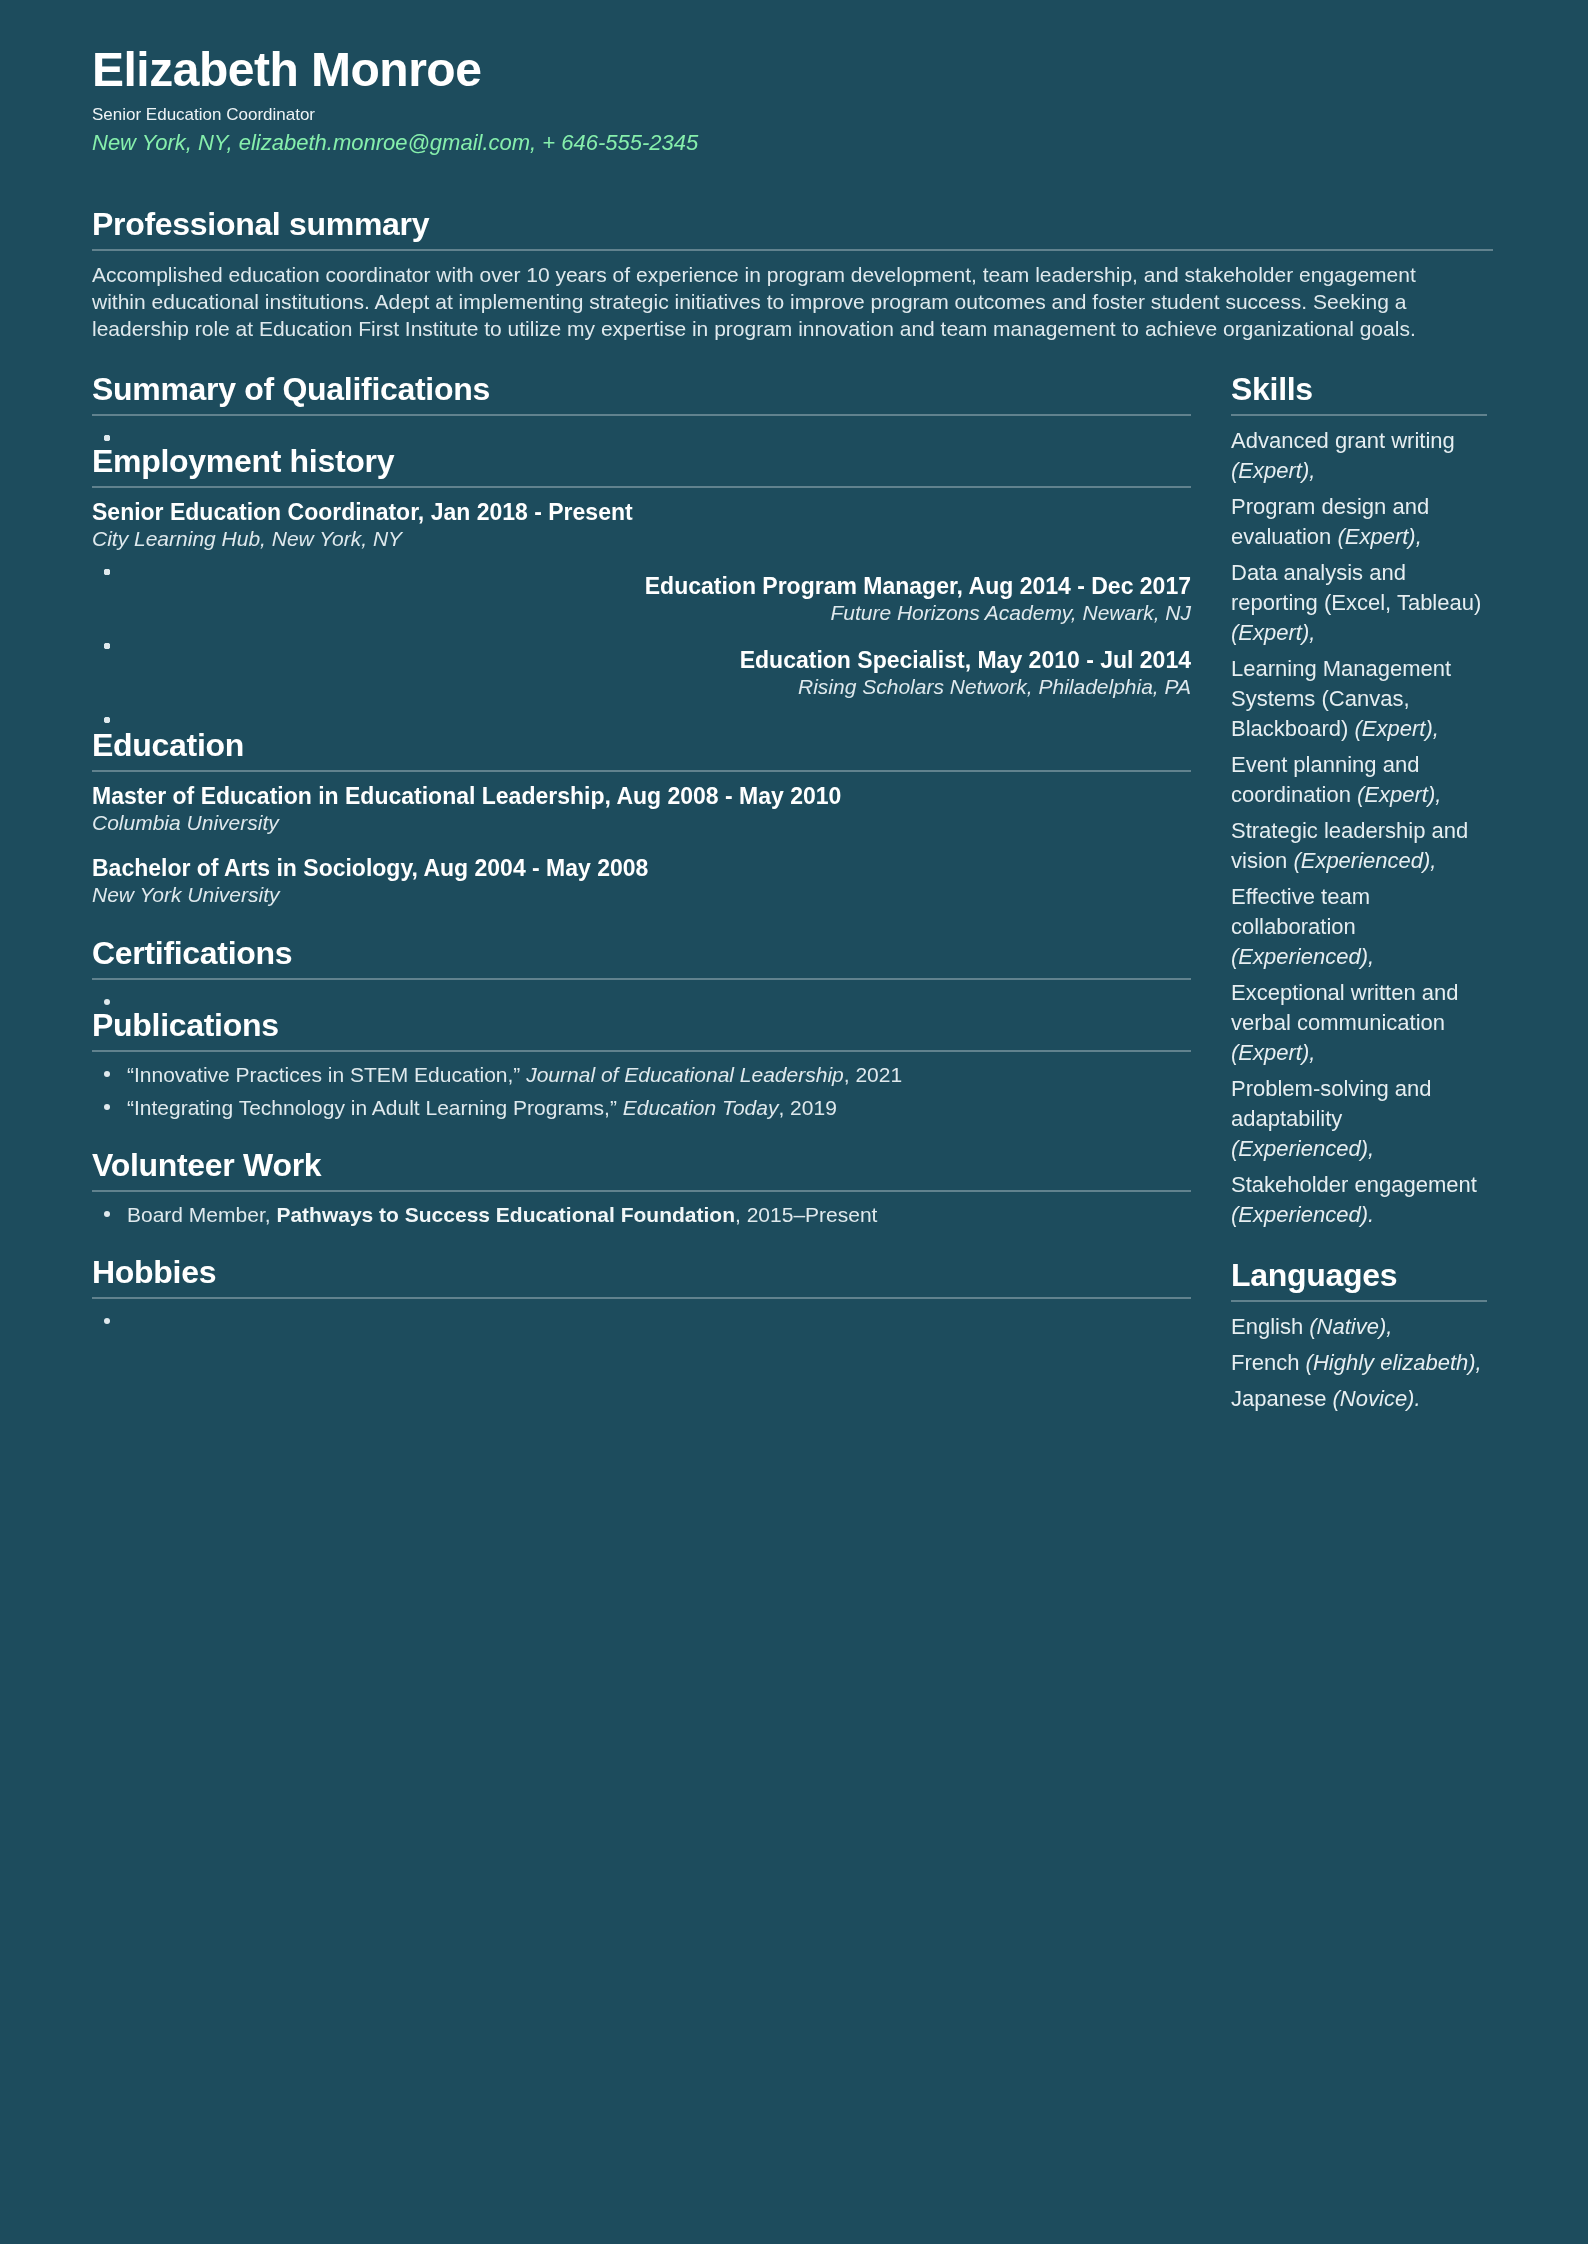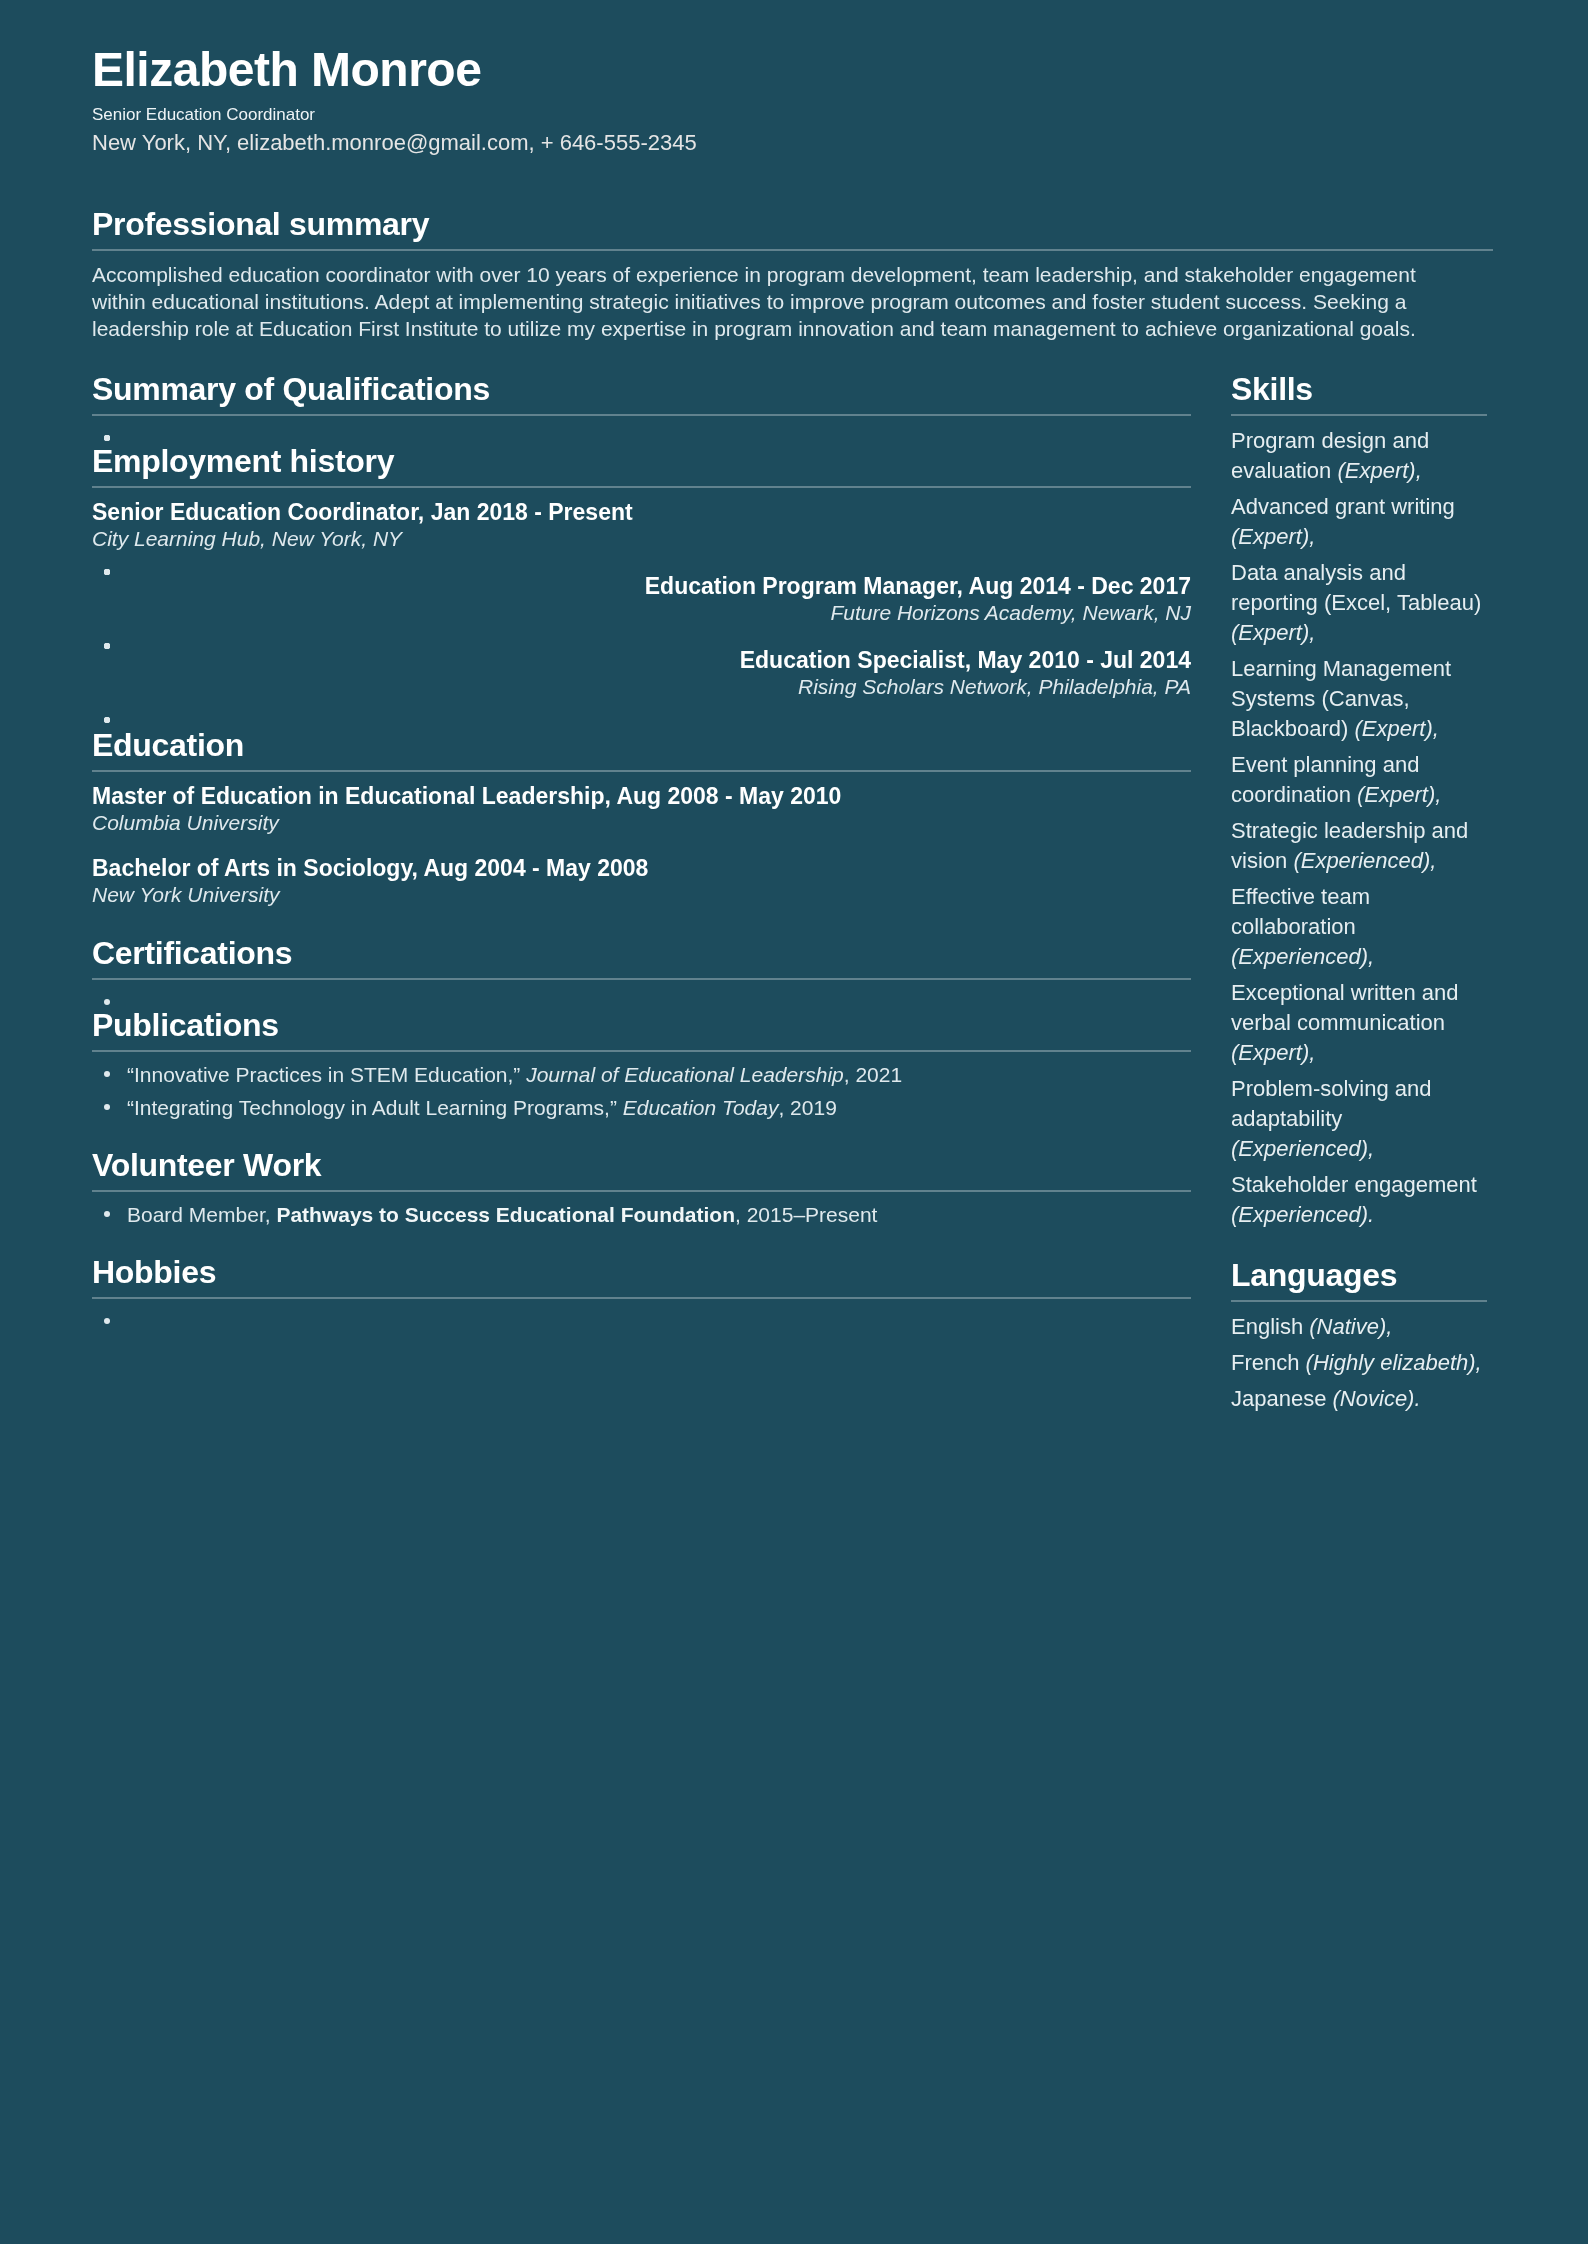--- a/index.html
+++ b/index.html
@@ -12,21 +12,21 @@
     font-family:"Liberation Sans","DejaVu Sans",sans-serif;
     padding:44px 95px 0 92px;
     overflow:hidden;
   }
   
   .name {
     font-size:48px; line-height:52px; font-weight:700;
     color:#ffffff; letter-spacing:-0.5px;
   }
   .subtitle { margin-top:5px; font-size:17px; line-height:28px; color:#eef4f6; }
-  .contact  { font-size:22px; line-height:28px; color:#e5e5e5; }
+  .contact  { font-size:22px; line-height:28px; font-style:italic; color:#86efac; }
 
   
   section { margin-top:28px; }
   h2.section-heading {
     font-size:32px; line-height:34px; font-weight:700; color:#ffffff;
     letter-spacing:-0.3px;
     padding-bottom:8px; margin-bottom:10px;
     border-bottom:2px solid rgba(255,255,255,0.30);
   }
   .summary-section { margin-top:50px; }
@@ -193,24 +193,24 @@
 </ul>
       </section>
 
     </div>
 
     <div class="col-right">
 
       <section>
         <h2 class="section-heading">Skills</h2>
         <div>
+  <div class="skill-item"><span>Advanced grant writing</span> <em>(Expert),</em></div>
+
   <div class="skill-item"><span>Program design and evaluation</span> <em>(Expert),</em></div>
 
-  <div class="skill-item"><span>Advanced grant writing</span> <em>(Expert),</em></div>
-
   <div class="skill-item"><span>Data analysis and reporting (Excel, Tableau)</span> <em>(Expert),</em></div>
 
   <div class="skill-item"><span>Learning Management Systems (Canvas, Blackboard)</span> <em>(Expert),</em></div>
 
   <div class="skill-item"><span>Event planning and coordination</span> <em>(Expert),</em></div>
 
   <div class="skill-item"><span>Strategic leadership and vision</span> <em>(Experienced),</em></div>
 
   <div class="skill-item"><span>Effective team collaboration</span> <em>(Experienced),</em></div>
 

